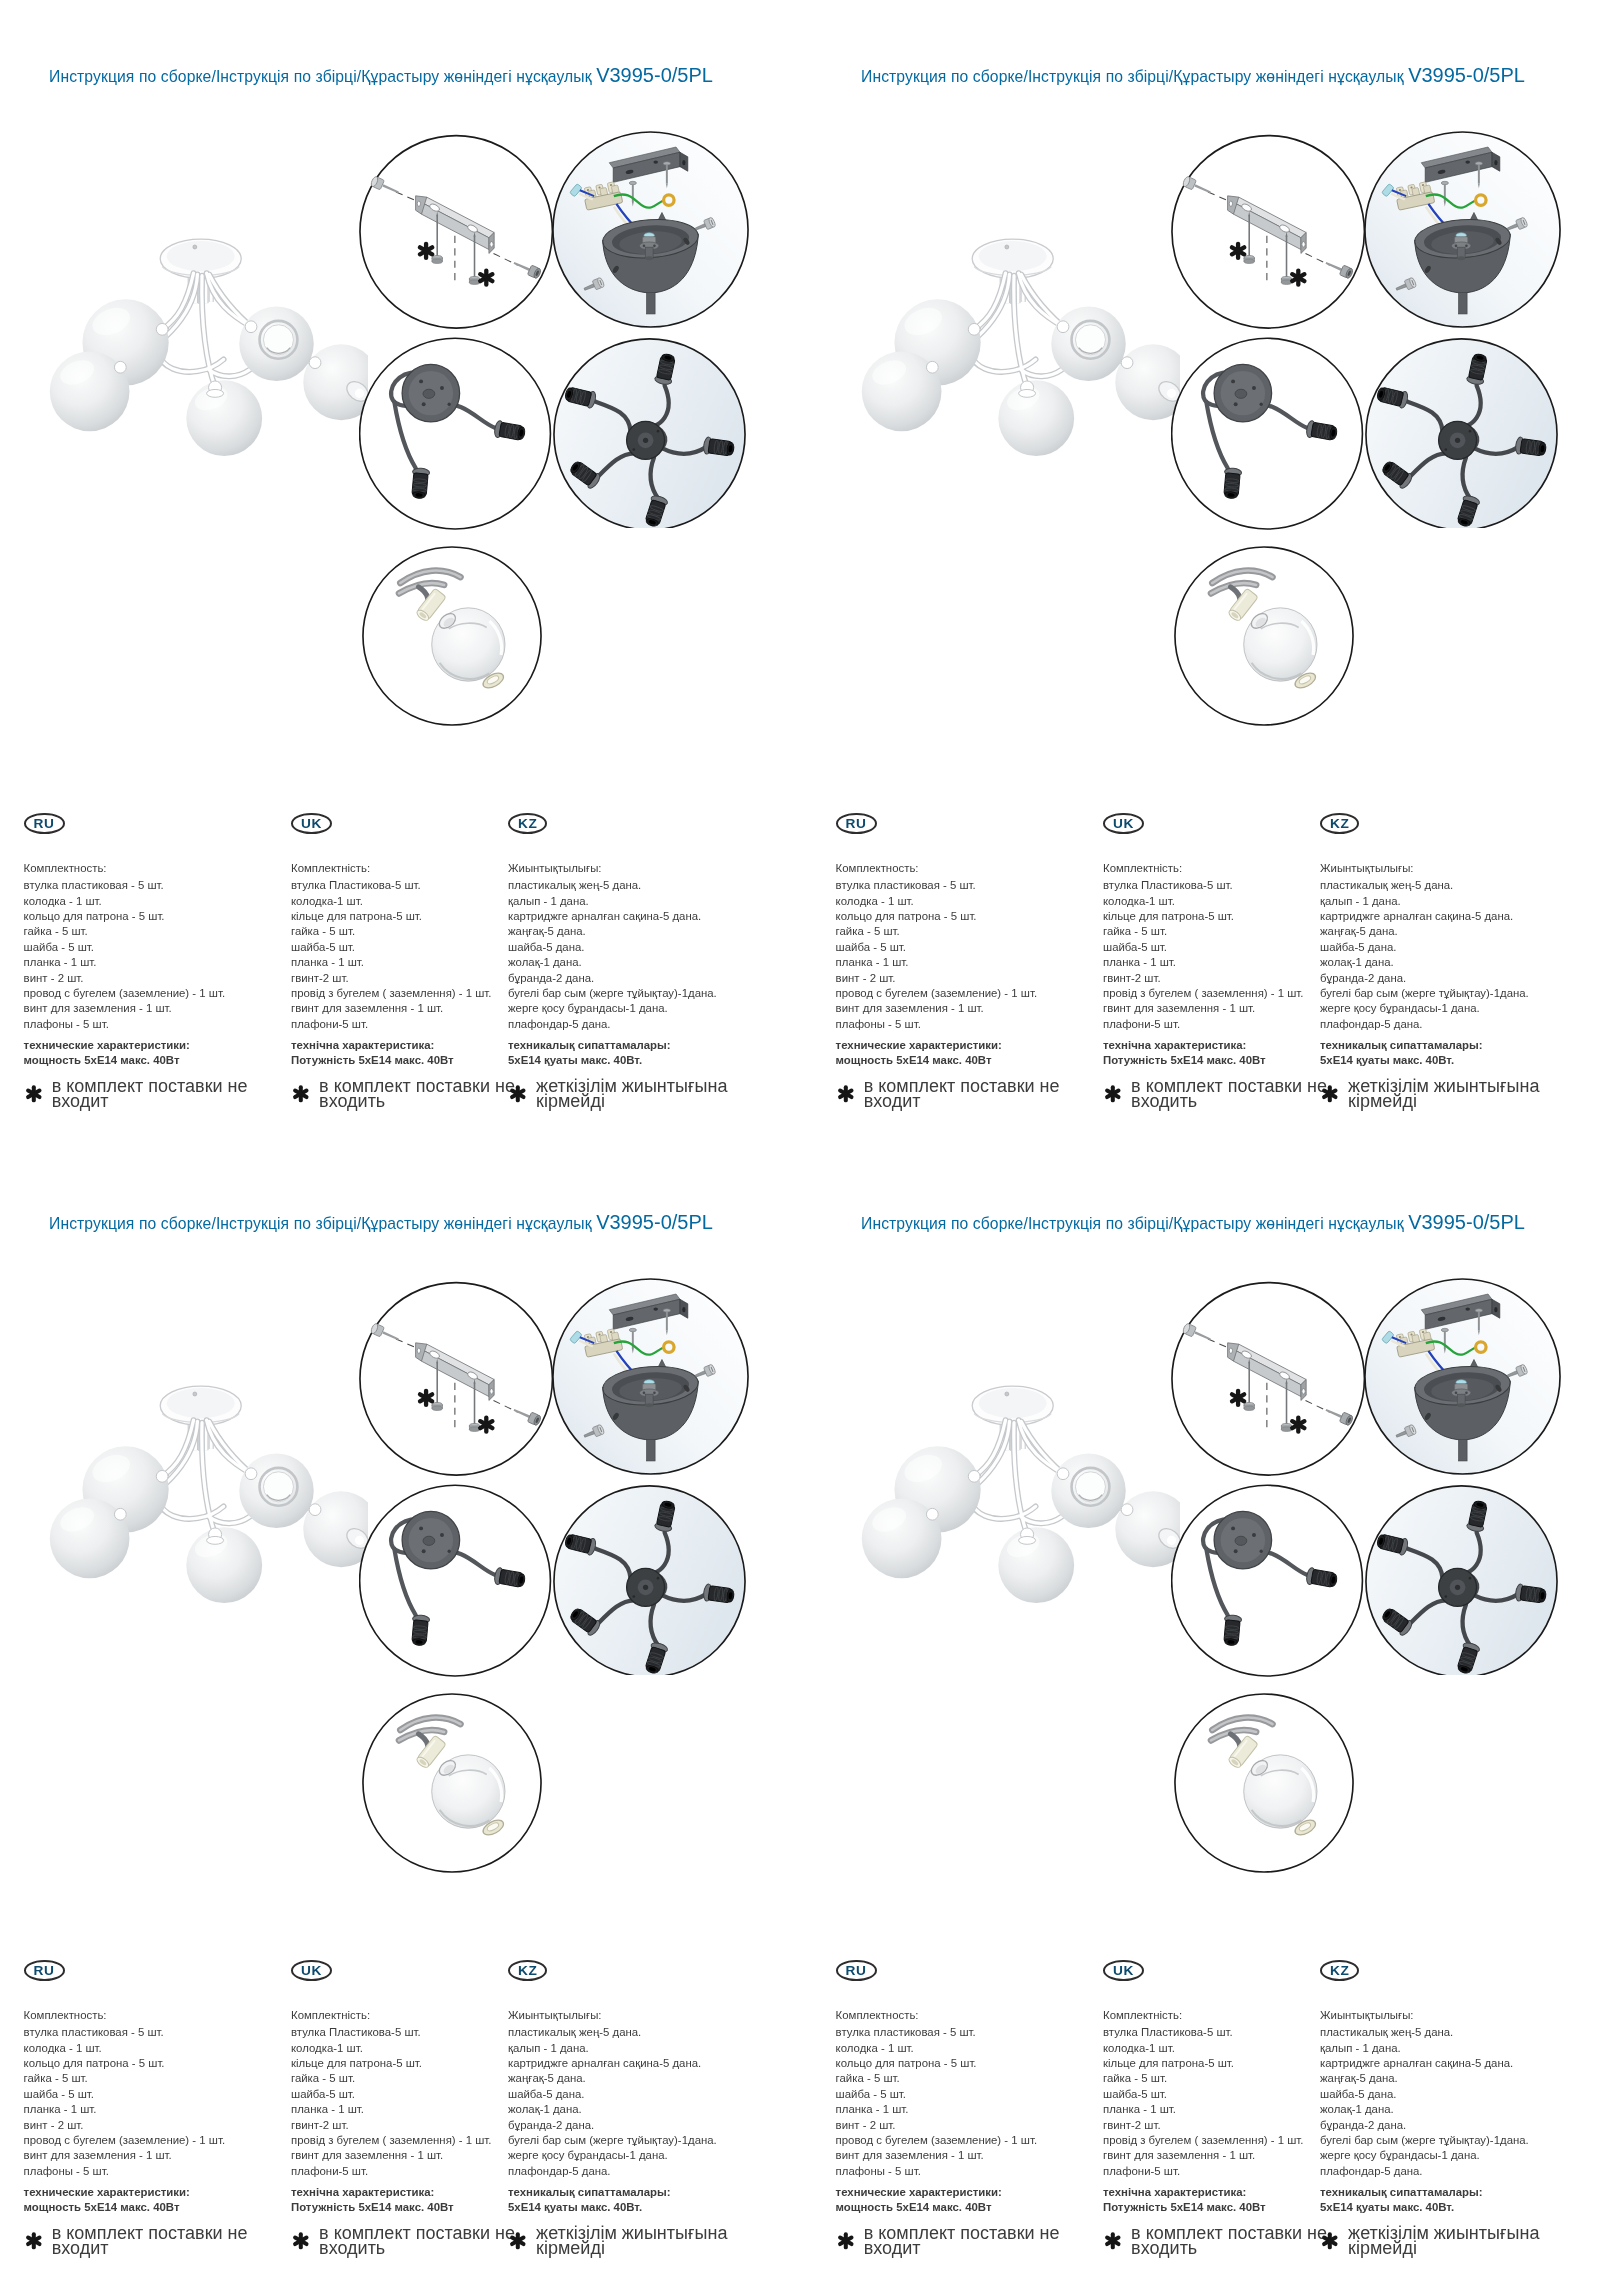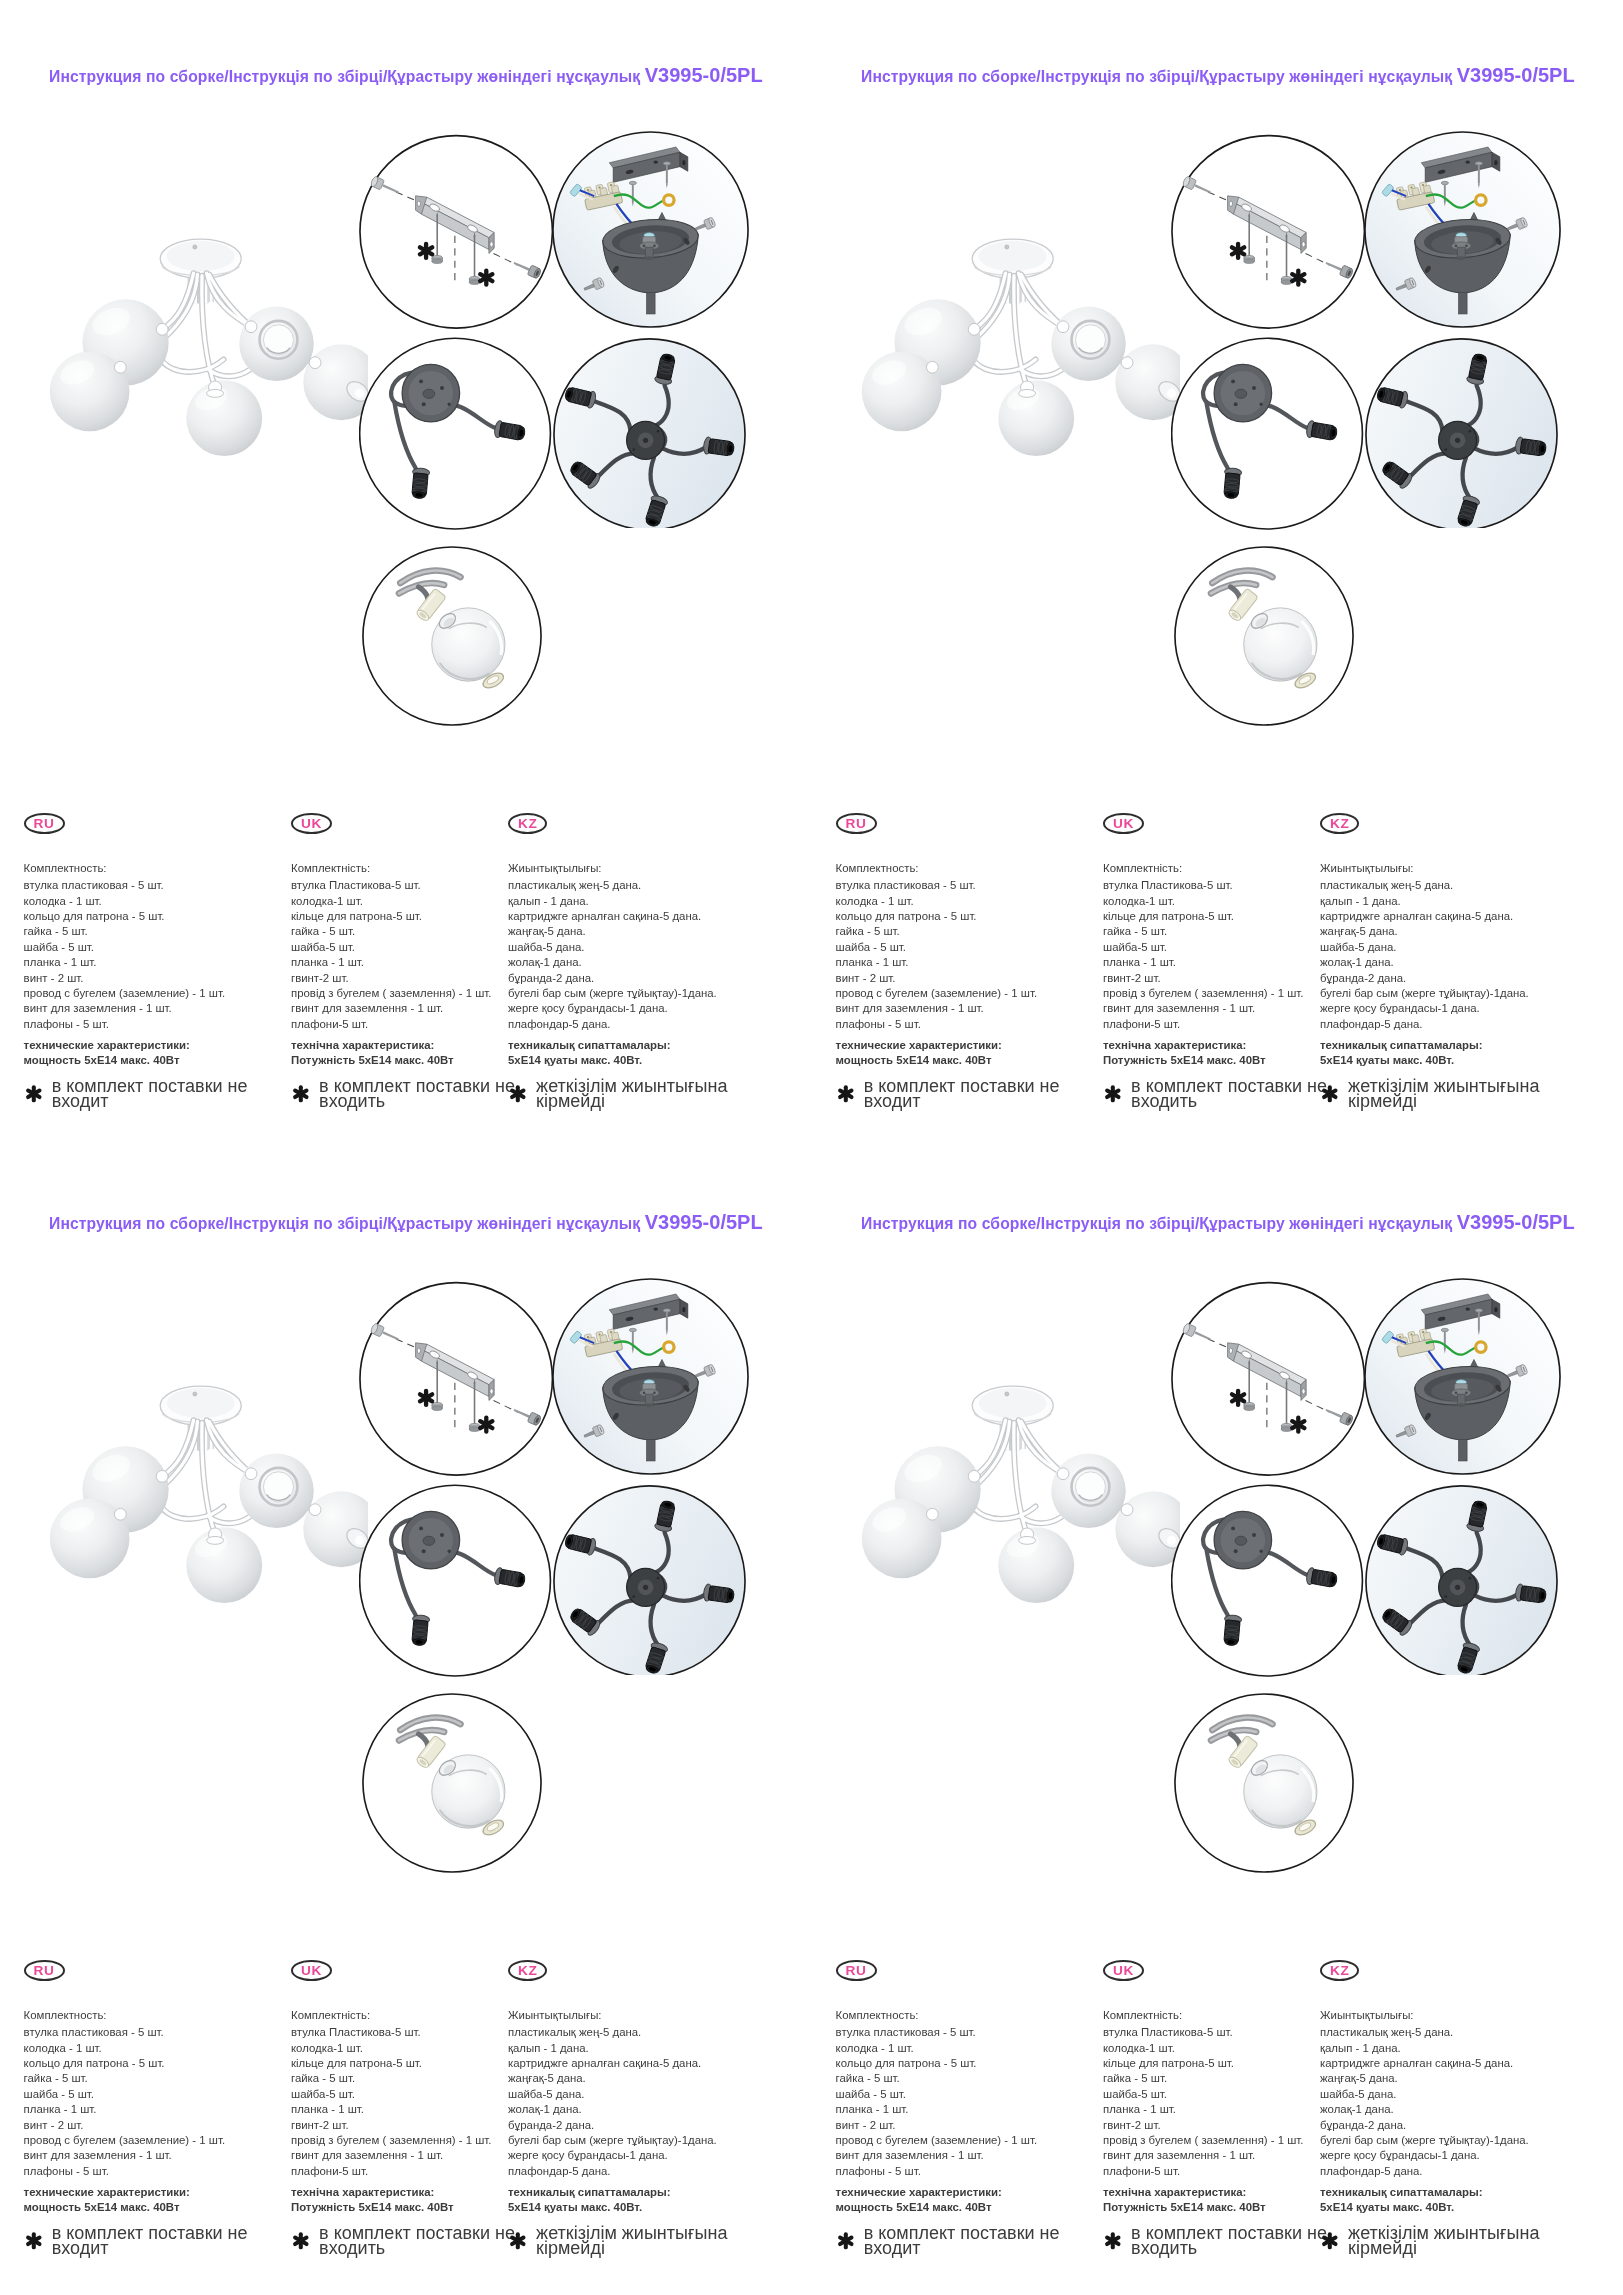--- a/index.html
+++ b/index.html
@@ -1,31 +1,31 @@
 <!DOCTYPE html>
 <html style="font-size:10.5px"><head>
 <meta charset="utf-8">
 <style>
   html,body{margin:0;padding:0;background:#ffffff;}
   body{width:1624px;height:2295px;position:relative;font-family:"Liberation Sans",sans-serif;color:#3a3a3a;}
   #sheet{position:absolute;left:0;top:0;width:1624px;height:2295px;background:#fff;overflow:hidden;}
   .quad{position:absolute;width:812px;height:1147px;}
   .q0{left:0;top:0}.q1{left:812px;top:0}.q2{left:0;top:1147px}.q3{left:812px;top:1147px}
-  .title{position:absolute;left:49px;top:64px;white-space:nowrap;font-size:15.7px;color:#8b5cf6;letter-spacing:0.1px;font-weight:bold;}
+  .title{position:absolute;left:49px;top:64px;white-space:nowrap;font-size:15.7px;color:#0369a1;letter-spacing:0.1px;}
   .title .model{font-size:20px;letter-spacing:0;}
   .ill{position:absolute;}
   .lamp{left:38px;top:230px;}
   .c1{left:358px;top:133px;}
   .c2{left:551px;top:130px;}
   .c3{left:359px;top:335px;}
   .c4{left:552px;top:333px;}
   .c5{left:361px;top:545px;}
   .col{position:absolute;top:813px;width:254px;font-size:11.4px;line-height:15.4px;color:#3c3c3c;}
   .col.ru{left:23.6px}.col.uk{left:291px}.col.kz{left:508px}
-  .badge{display:inline-block;border:2px solid #2d2d2d;border-radius:50%;padding:0.7px 7.9px 1.3px;font-weight:bold;font-size:13.7px;color:#ec4899;letter-spacing:0.7px;}
+  .badge{display:inline-block;border:2px solid #2d2d2d;border-radius:50%;padding:0.7px 7.9px 1.3px;font-weight:bold;font-size:13.7px;color:#0c4a6e;letter-spacing:0.7px;}
   .parts{margin-top:27px;}
   .parts .hd{margin-bottom:1.3px;}
   .tech{margin-top:5.9px;font-weight:bold;}
   .note{margin-top:9.8px;display:flex;align-items:center;gap:8.5px;font-size:18px;}
   .ast{width:19.6px;height:19.6px;flex:0 0 auto;}
 </style>
 </head>
 <body>
 
 <svg width="0" height="0" style="position:absolute" aria-hidden="true">

